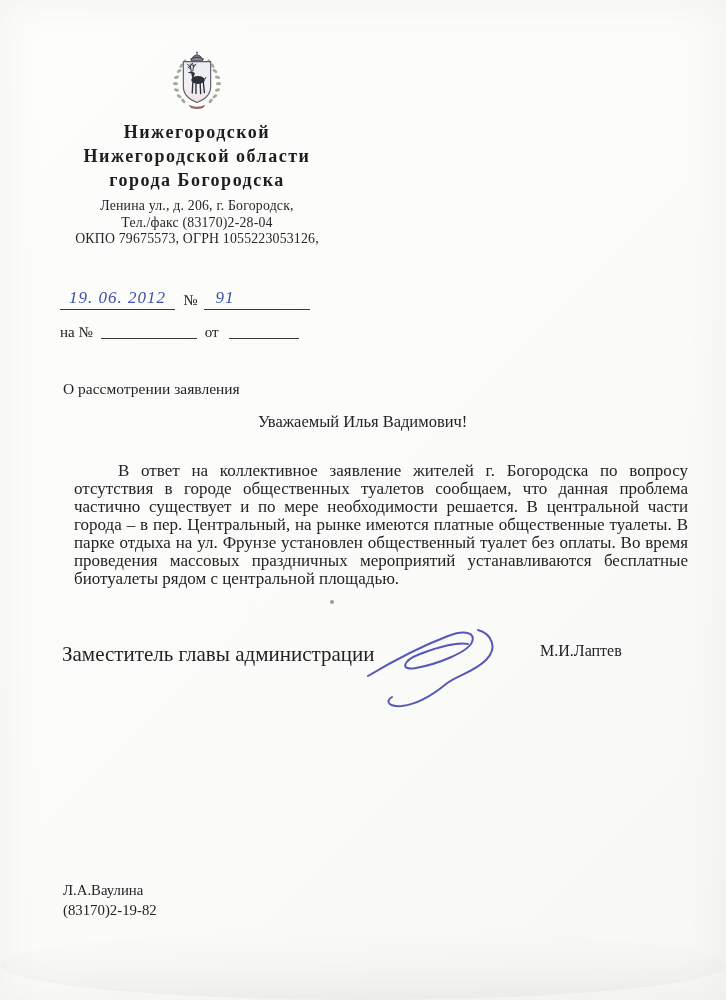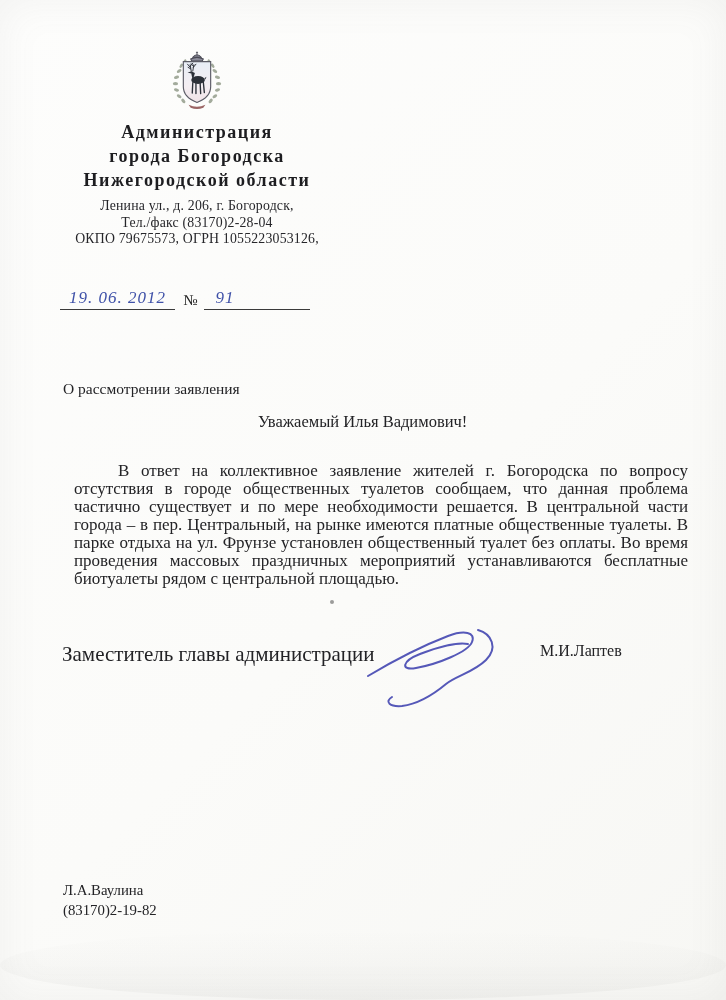--- a/index.html
+++ b/index.html
@@ -127,36 +127,42 @@
         <path d="M52,58 L48,40 L56,44 Z"></path>
         <path d="M49,41 l-7,2 l7,1.5 z"></path>
         <path d="M74,54 l4,-3 l-2,5 z"></path>
       </g>
       <g stroke="#2c3038" stroke-width="1.8" fill="none" stroke-linecap="round">
         <path d="M49,40 L47,28 M47,33 L42,27 M47,31 L52,25 M48,36 L43,33"></path>
         <path d="M52,40 L54,28 M53,33 L58,27 M53,31 L49,26"></path>
       </g>
     </svg>
 
-    <div class="org-line">Администрация</div>
+    <div class="org-line">Нижегородской</div>
+    <div class="org-line">Нижегородской области</div>
     <div class="org-line">города Богородска</div>
-    <div class="org-line">Нижегородской области</div>
 
     <div class="addr-block">
       <div class="addr-line">Ленина ул., д. 206, г. Богородск,</div>
       <div class="addr-line">Тел./факс (83170)2-28-04</div>
       <div class="addr-line">ОКПО 79675573, ОГРН 1055223053126,</div>
     </div>
   </div>
 
   <div class="ref-block">
     <div class="ref-row">
       <span class="date-cell u-line"><span class="hand">19. 06. 2012</span></span>
       <span class="num-sign">№</span>
       <span class="num-cell u-line"><span class="hand">91</span></span>
+    </div>
+    <div class="ref-row ref-row2">
+      <span class="ref-label">на №</span>
+      <span class="blank1 u-line"></span>
+      <span class="ref-label">от</span>
+      <span class="blank2 u-line"></span>
     </div>
   </div>
 
   <div class="subject">О рассмотрении заявления</div>
 
   <div class="salutation">Уважаемый Илья Вадимович!</div>
 
   <p class="body-text">В ответ на коллективное заявление жителей г. Богородска по вопросу отсутствия в городе общественных туалетов сообщаем, что данная проблема частично существует и по мере необходимости решается. В центральной части города – в пер. Центральный, на рынке имеются платные общественные туалеты. В парке отдыха на ул. Фрунзе установлен общественный туалет без оплаты. Во время проведения массовых праздничных мероприятий устанавливаются бесплатные биотуалеты рядом с центральной площадью.</p>
 
   <div class="sign-row">

